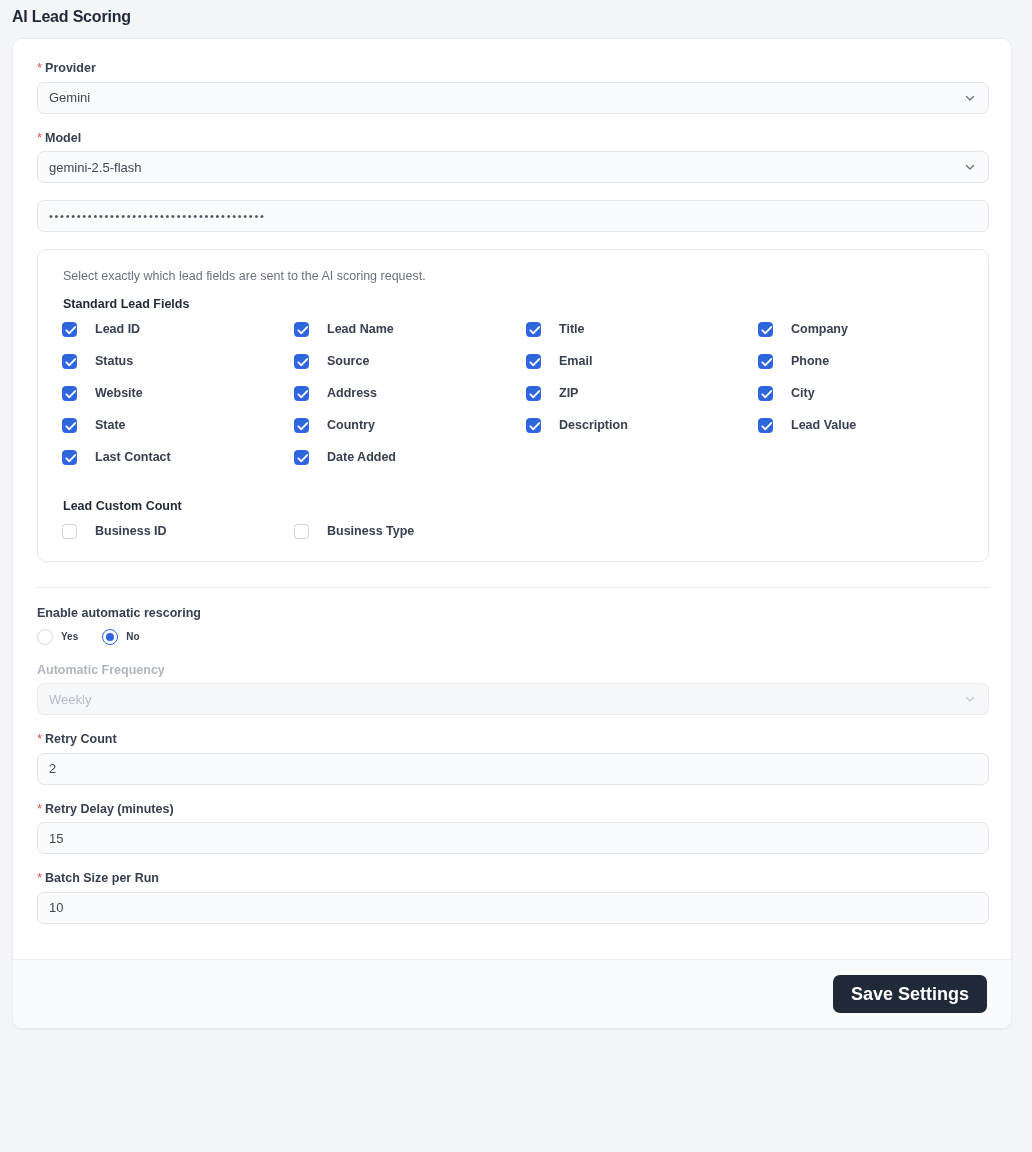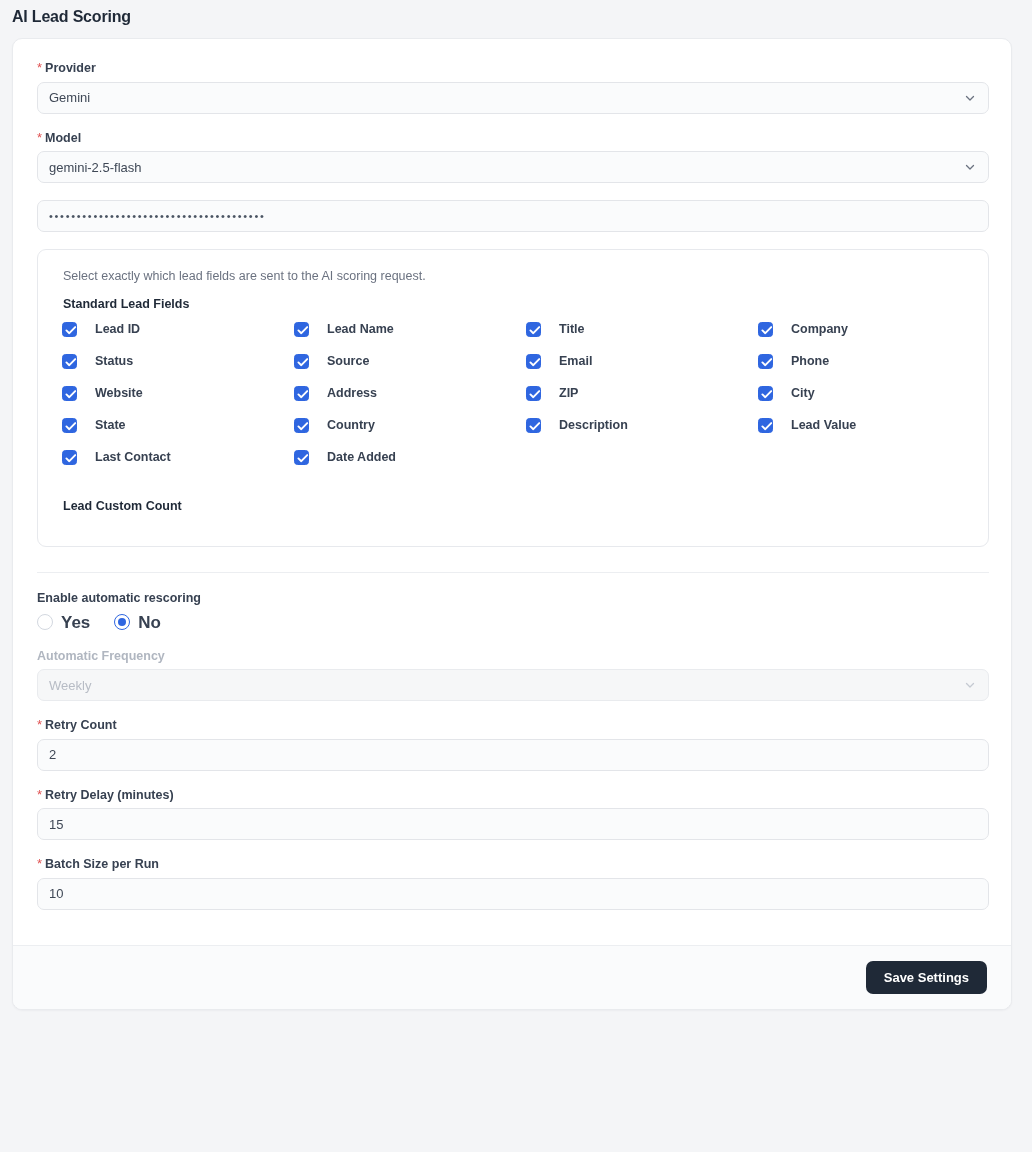--- a/index.html
+++ b/index.html
@@ -174,38 +174,38 @@
   .radio.on::after {
     content: "";
     position: absolute;
     left: 50%; top: 50%;
     width: 8px; height: 8px;
     margin: -4px 0 0 -4px;
     border-radius: 50%;
     background: #2f66e0;
   }
   .radio-label {
-    font-size: 17px;
+    font-size: 10px;
     font-weight: bold;
     color: #374151;
     line-height: 1;
   }
 
   
   .card-footer {
     border-top: 1px solid #eceef1;
     background: #fafbfc;
     padding: 15px 24px;
     display: flex;
     justify-content: flex-end;
   }
   .btn-primary {
     background: #1f2937;
     color: #ffffff;
-    font-size: 13px;
+    font-size: 18px;
     font-weight: bold;
     border: none;
     border-radius: 7px;
     padding: 10px 18px;
     cursor: pointer;
     font-family: "Liberation Sans", sans-serif;
     line-height: 1;
   }
 </style>
 </head>
@@ -396,20 +396,30 @@
               <span class="cbox on">
                 <svg width="12" height="11" viewBox="0 0 12 11">
                   <path d="M1.4 5.4 L4.3 8.2 L10.2 2.1" fill="none" stroke="#ffffff" stroke-width="1.9" stroke-linecap="round" stroke-linejoin="round"></path>
                 </svg>
               </span>
               <span class="cblabel">Date Added</span>
             </div>
           </div>
         <div class="group-gap"></div>
         <div class="group-title">Lead Custom Count</div>
+        <div class="cbgrid" id="custom-grid">
+            <div class="cbitem">
+              <span class="cbox off"></span>
+              <span class="cblabel">Business ID</span>
+            </div>
+            <div class="cbitem">
+              <span class="cbox off"></span>
+              <span class="cblabel">Business Type</span>
+            </div>
+          </div>
       </div>
 
       <div class="divider"></div>
 
       <div>
         <div class="field-label">Enable automatic rescoring</div>
         <div class="radio-row" id="radio-group">
             <div class="radio-opt">
               <span class="radio off"></span>
               <span class="radio-label">Yes</span>

